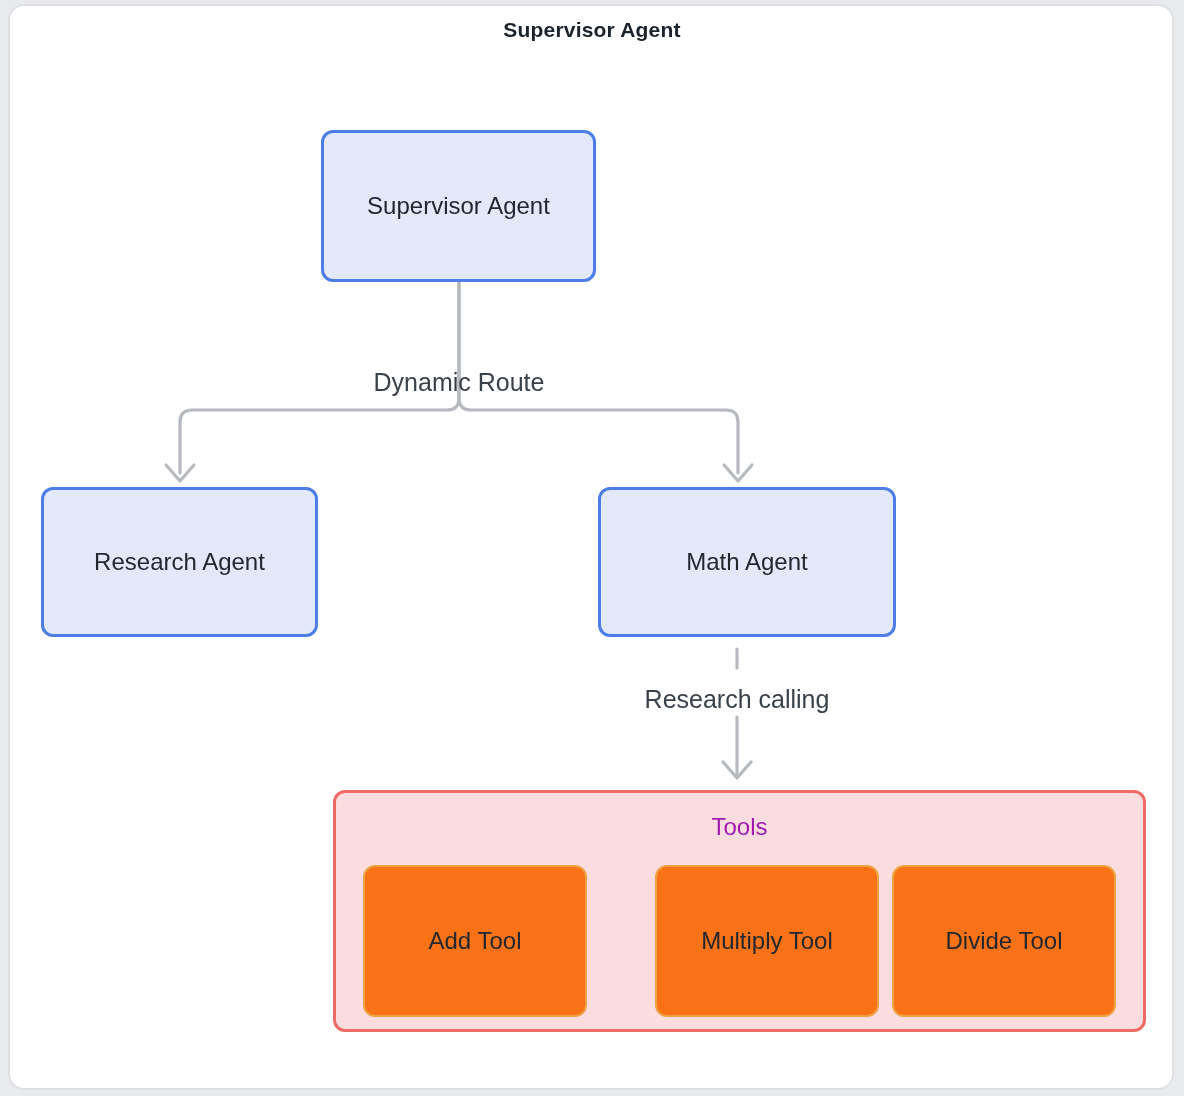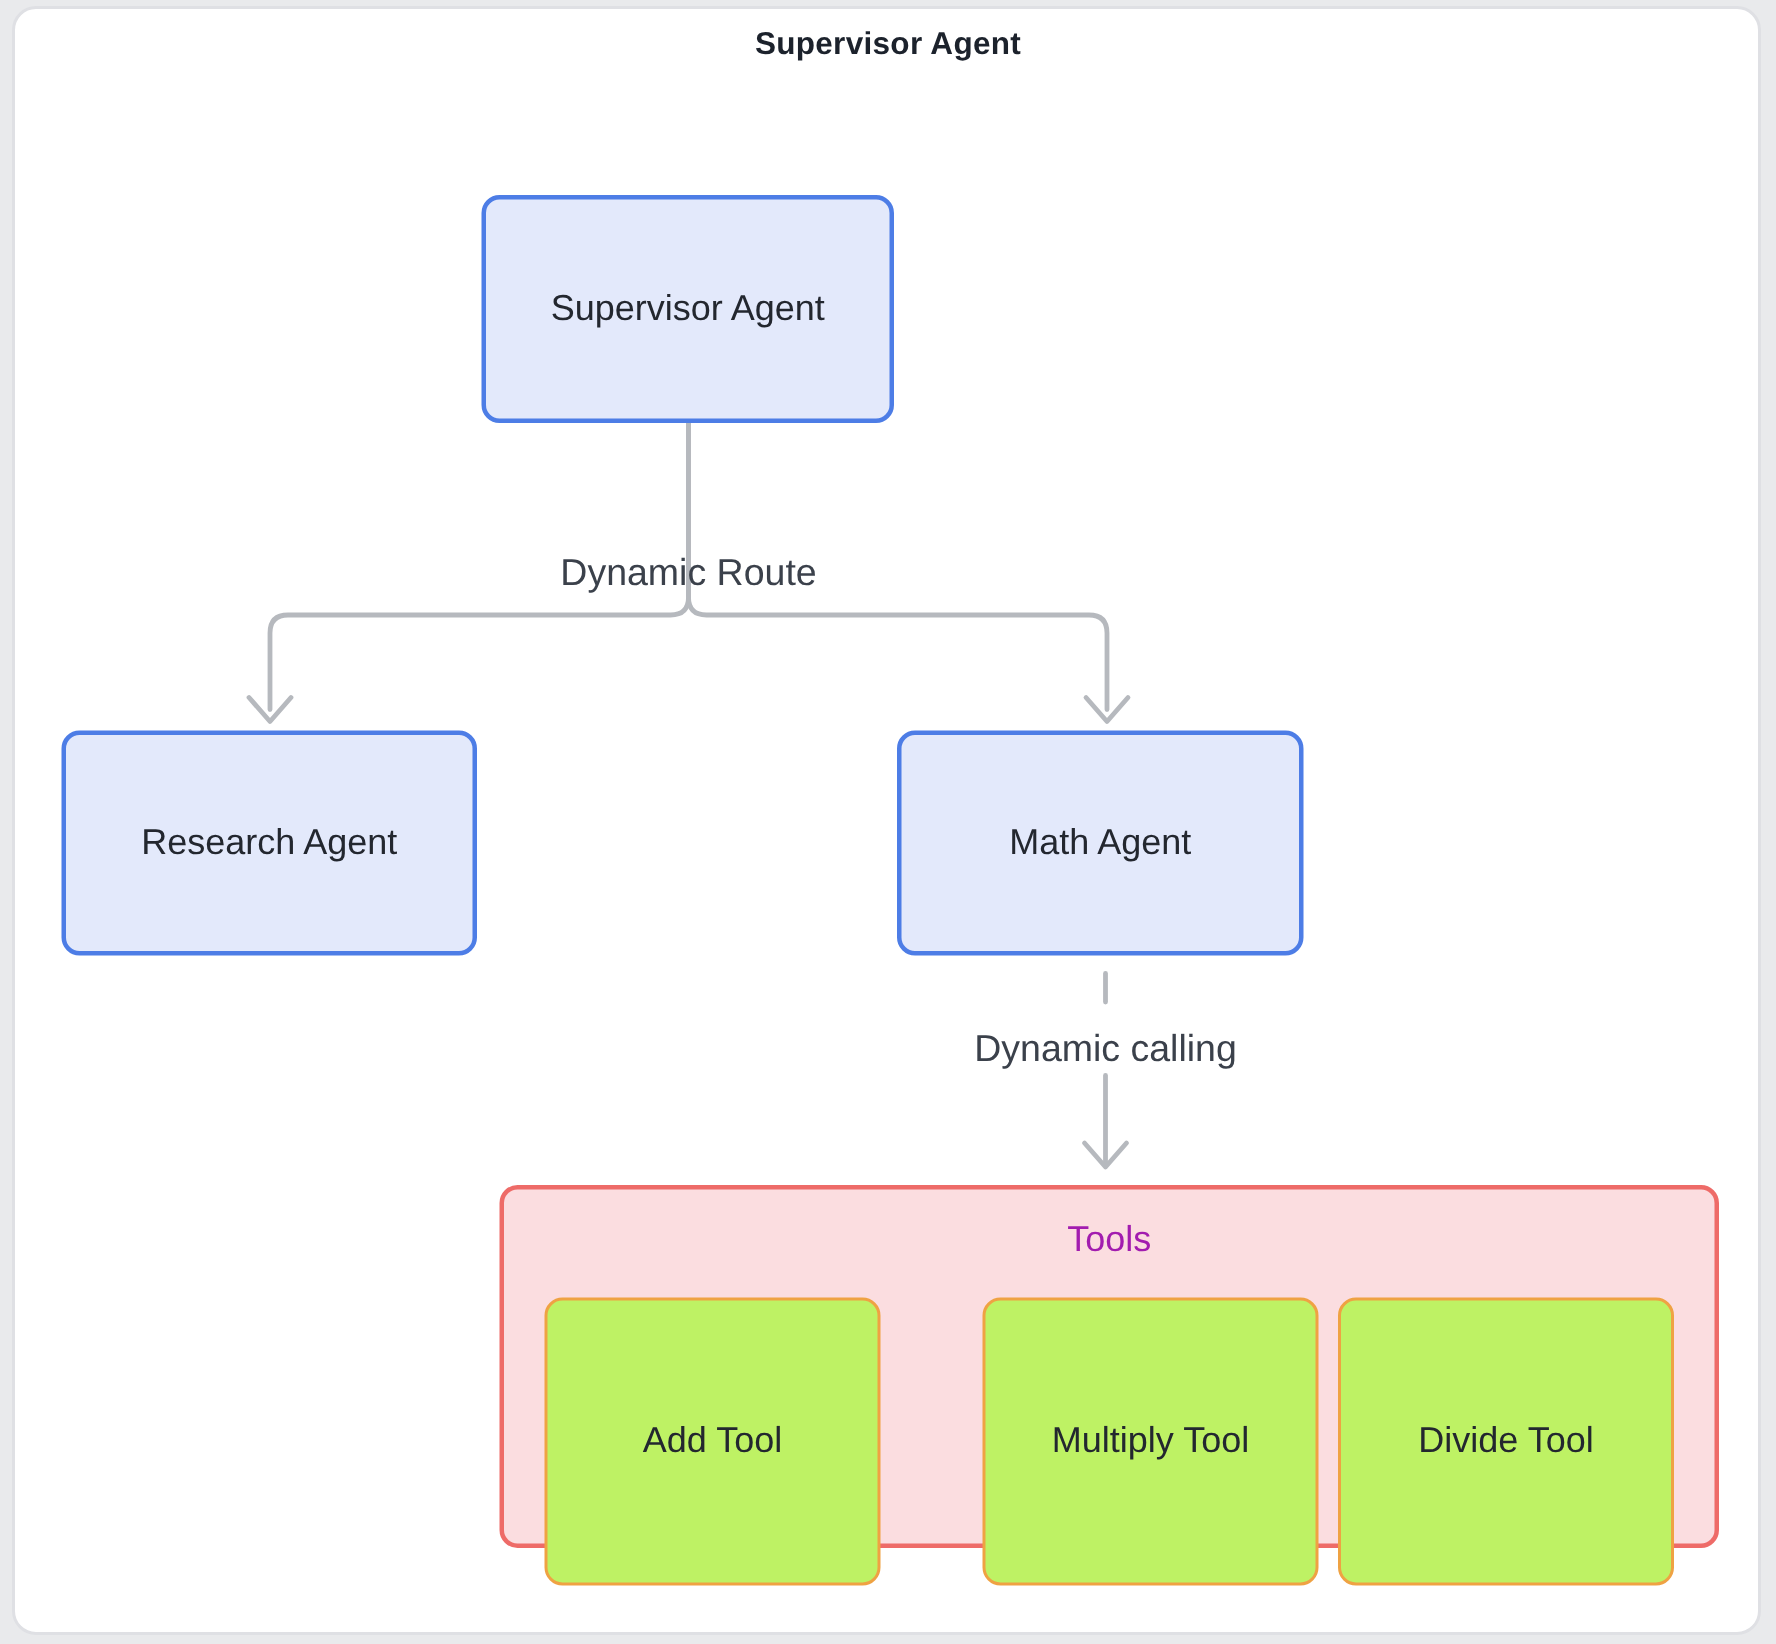--- a/index.html
+++ b/index.html
@@ -57,42 +57,42 @@
     font-size: 24px;
     color: #23272f;
     text-align: center;
   }
   .agent-node {
     background: #e3e9fb;
     border: 3px solid #4d7de6;
   }
   .node-supervisor { left: 321px; top: 130px; width: 275px; height: 152px; }
   .node-research   { left: 41px;  top: 487px; width: 277px; height: 150px; }
-  .node-math       { left: 598px; top: 487px; width: 271px; height: 150px; }
+  .node-math       { left: 598px; top: 487px; width: 298px; height: 150px; }
   .tools-group {
     position: absolute;
     left: 333px; top: 790px;
     width: 813px; height: 242px;
     box-sizing: border-box;
     background: #fbdde0;
     border: 3px solid #ee6b68;
     border-radius: 12px;
   }
   .tools-group-label {
     position: absolute;
     left: 0; top: 20px;
     width: 100%;
     text-align: center;
     font-size: 24px;
     color: #a21caf;
   }
   .tool-node {
-    background: #bef264;
+    background: #f97316;
     border: 2.5px solid #efa243;
-    width: 224px; height: 192px;
+    width: 224px; height: 152px;
     top: 865px;
     text-align: right;
   }
   .node-add      { left: 363px; }
   .node-multiply { left: 611px; margin-left: 44px; }
   .node-divide   { left: 892px; }
   .edge-label {
     position: absolute;
     transform: translateX(-50%);
     white-space: nowrap;
@@ -134,21 +134,21 @@
   <div class="edge-label label-dynamic-route">Dynamic Route</div>
 
   <div class="node agent-node node-research">
     <span>Research Agent</span>
   </div>
 
   <div class="node agent-node node-math">
     <span>Math Agent</span>
   </div>
 
-  <div class="edge-label label-function-calling">Dynamic calling</div>
+  <div class="edge-label label-function-calling">Research calling</div>
 
   <div class="tools-group">
     <div class="tools-group-label">Tools</div>
   </div>
 
   <div class="node tool-node node-add">
     <span>Add Tool</span>
   </div>
 
   <div class="node tool-node node-multiply">

